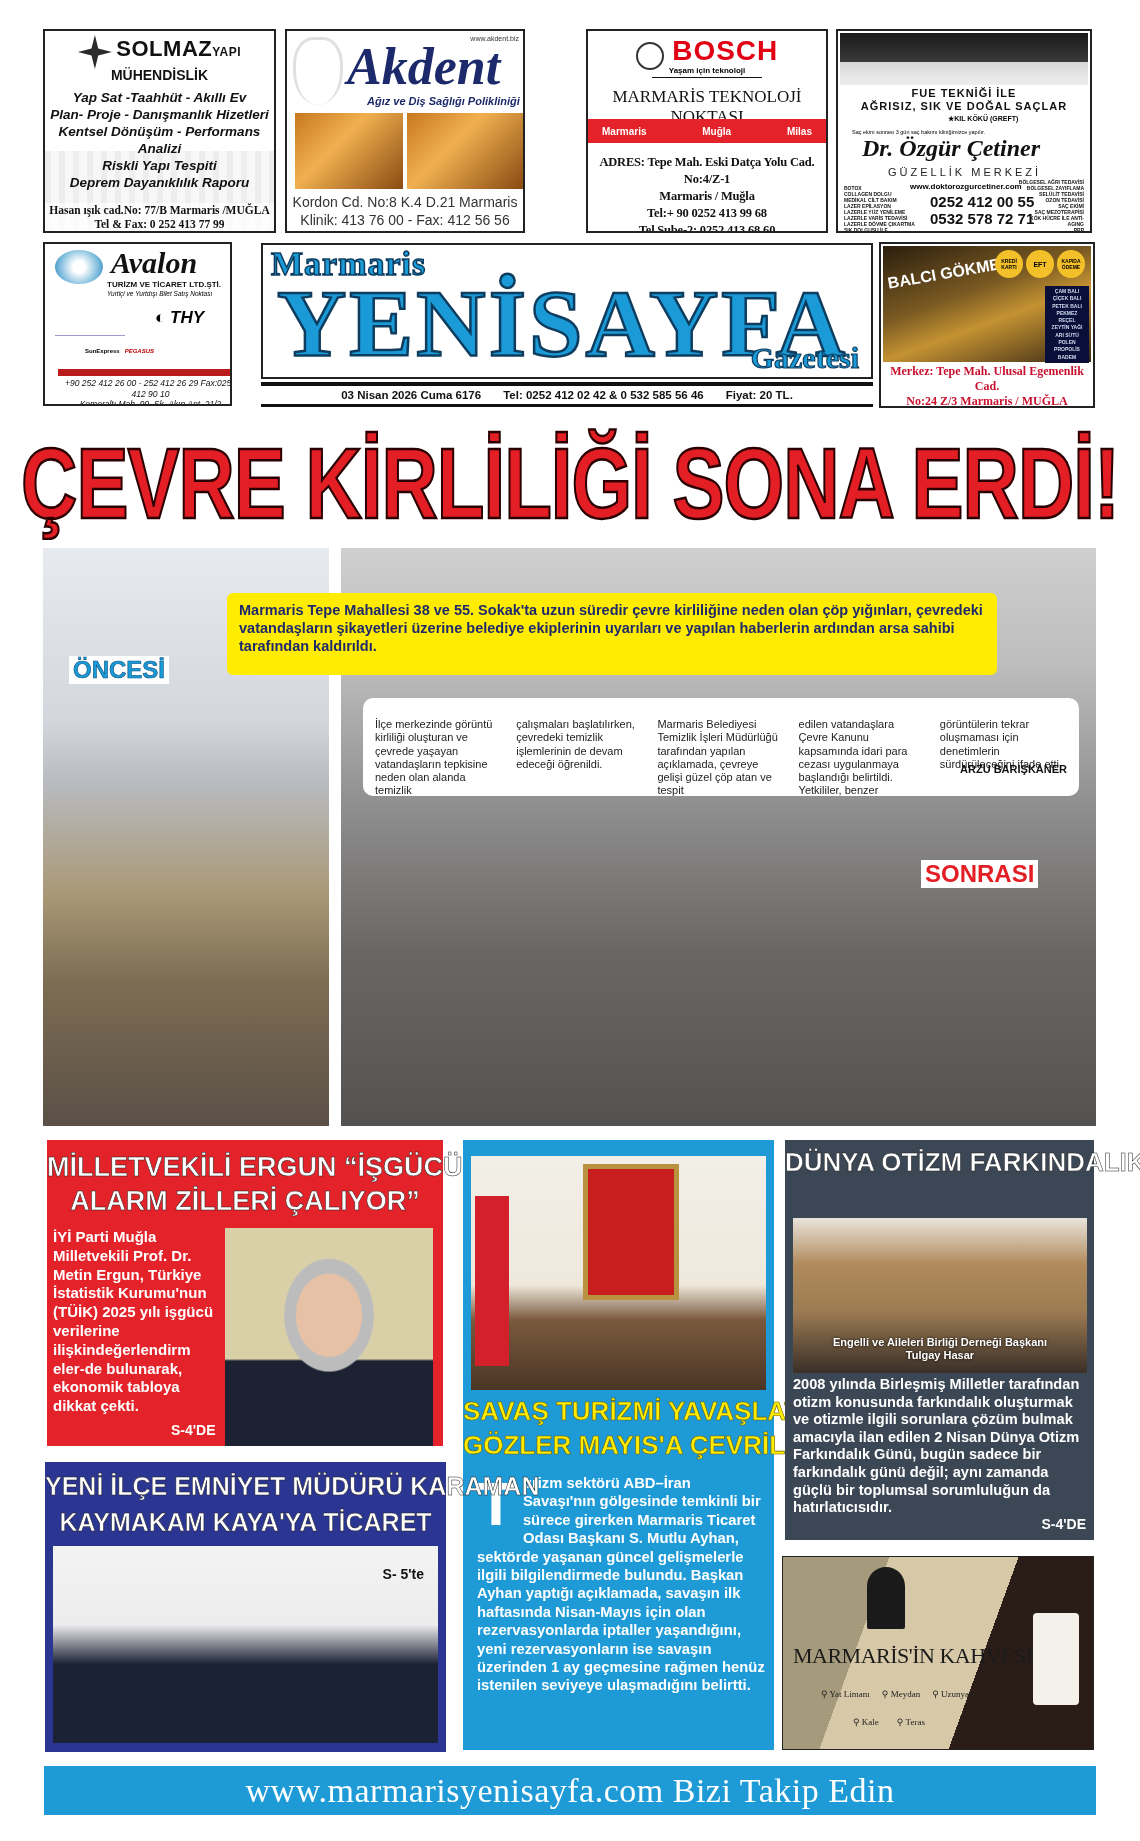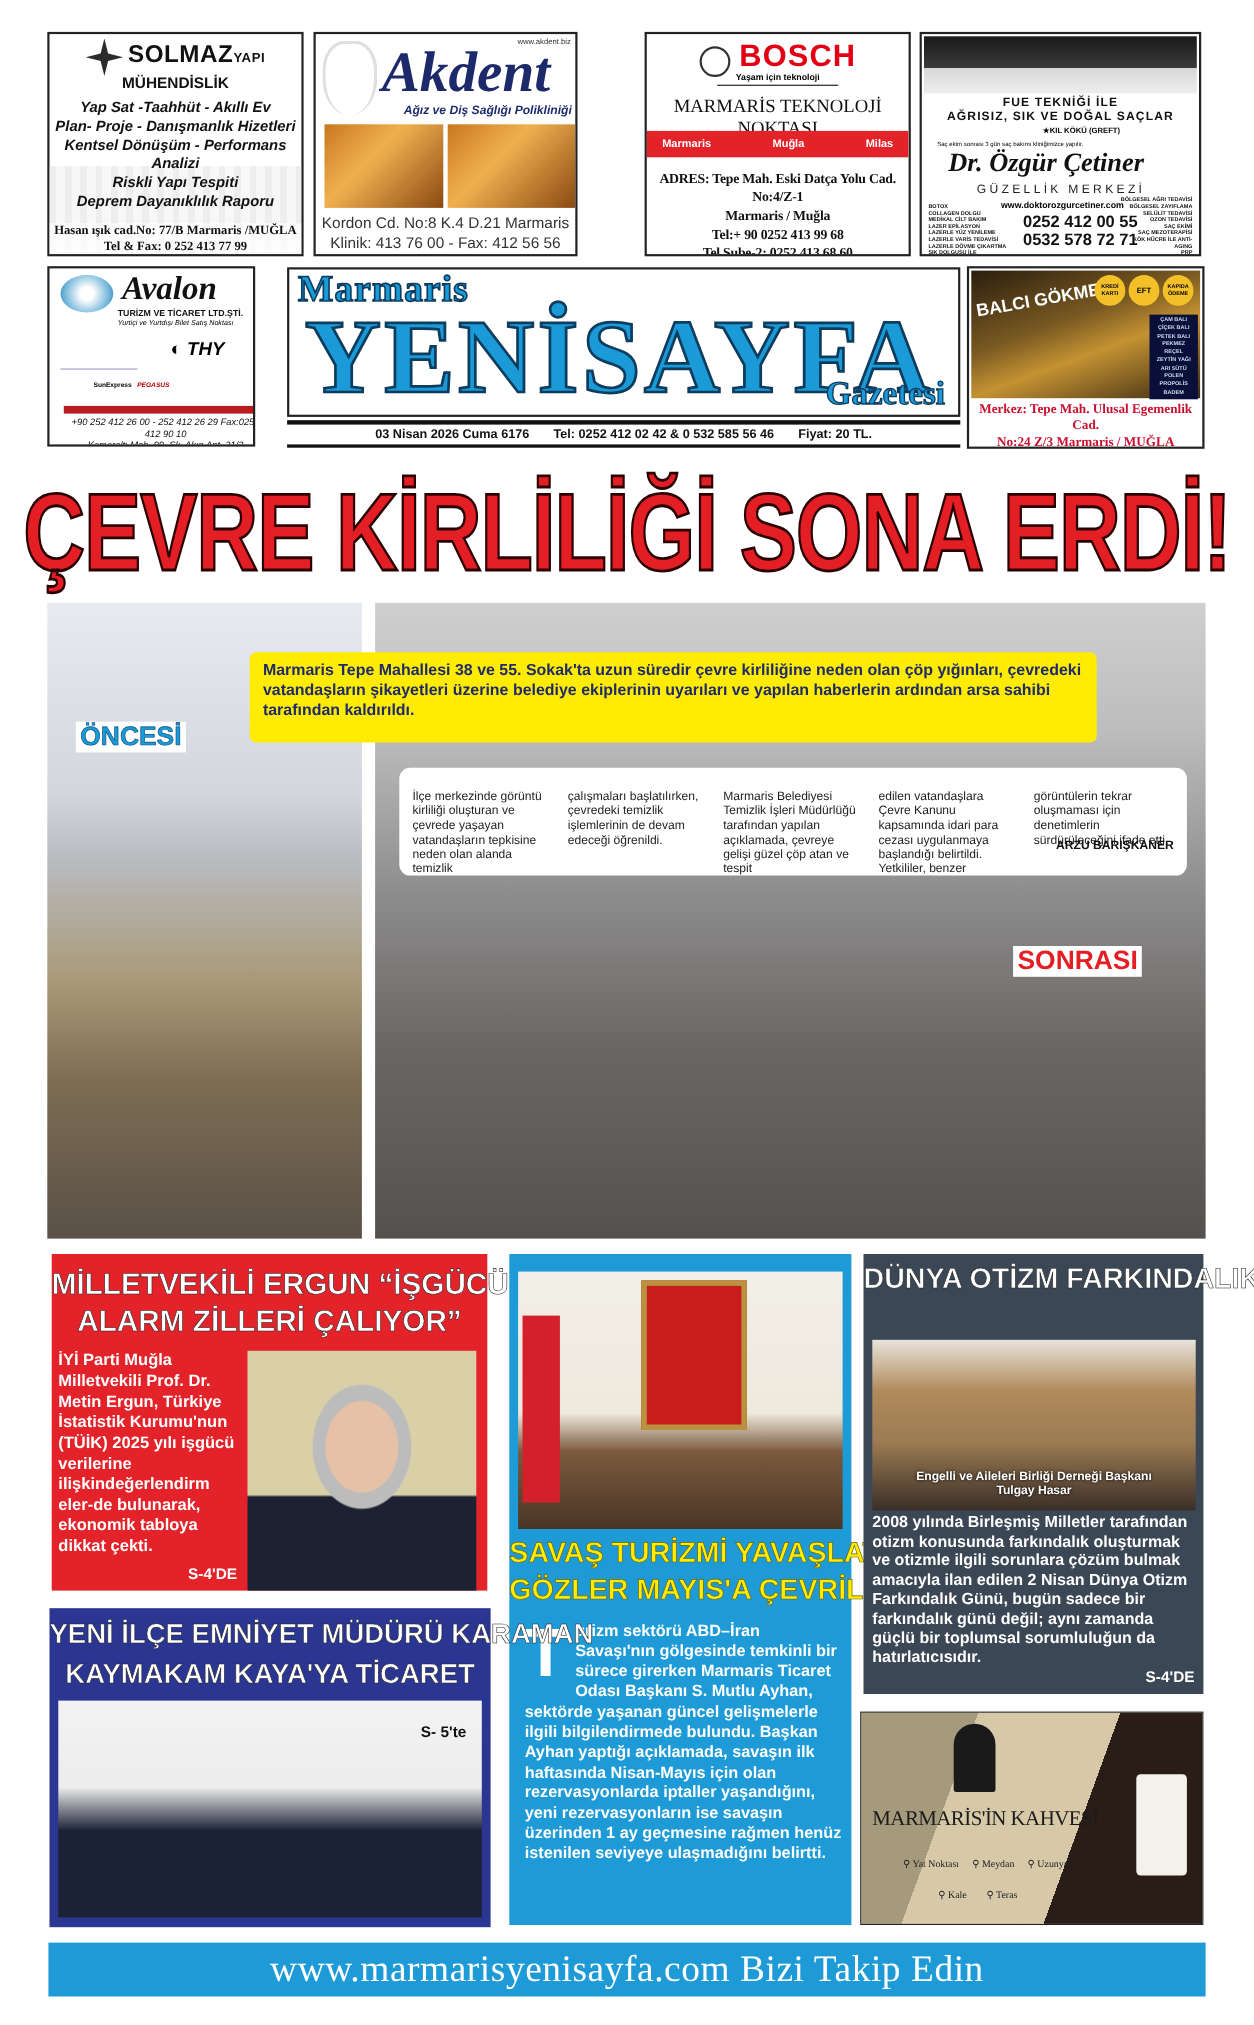--- a/index.html
+++ b/index.html
@@ -287,23 +287,23 @@
     <div>YENİ İLÇE EMNİYET MÜDÜRÜ KARAMAN</div>
     <div>KAYMAKAM KAYA'YA TİCARET</div>
   </div>
   <div class="abs police" style="left:8px;top:84px;width:385px;height:197px;">
     <div class="abs ref" style="right:14px;top:20px;color:#111">S- 5'te</div>
   </div>
 </div>
 
 <div class="abs ad coffee" style="left:782px;top:1556px;width:312px;height:194px;border-width:1px">
   <div class="abs" style="left:84px;top:10px;width:38px;height:62px;background:#1a1a1a;border-radius:20px 20px 2px 2px"></div>
-  <div class="abs serif" style="left:10px;top:86px;font-size:19px;color:#1b1b1b;letter-spacing:-0.5px">MARMARİS'İN KAHVESİ</div>
+  <div class="abs serif" style="left:10px;top:86px;font-size:22px;color:#1b1b1b;letter-spacing:-0.5px">MARMARİS'İN KAHVESİ</div>
   <div class="abs serif" style="left:38px;top:132px;font-size:9px;color:#222;display:flex;gap:12px">
-    <span>⚲ <span>Yat Noktası</span></span>
+    <span>⚲ <span>Yat Limanı</span></span>
     <span>⚲ <span>Meydan</span></span>
     <span>⚲ <span>Uzunyalı</span></span>
   </div>
   <div class="abs serif" style="left:70px;top:160px;font-size:9px;color:#222;display:flex;gap:18px">
     <span>⚲ <span>Kale</span></span>
     <span>⚲ <span>Teras</span></span>
   </div>
   <div class="abs" style="left:250px;top:56px;width:46px;height:92px;background:#f4f1ea;border-radius:4px"></div>
 </div>
 

